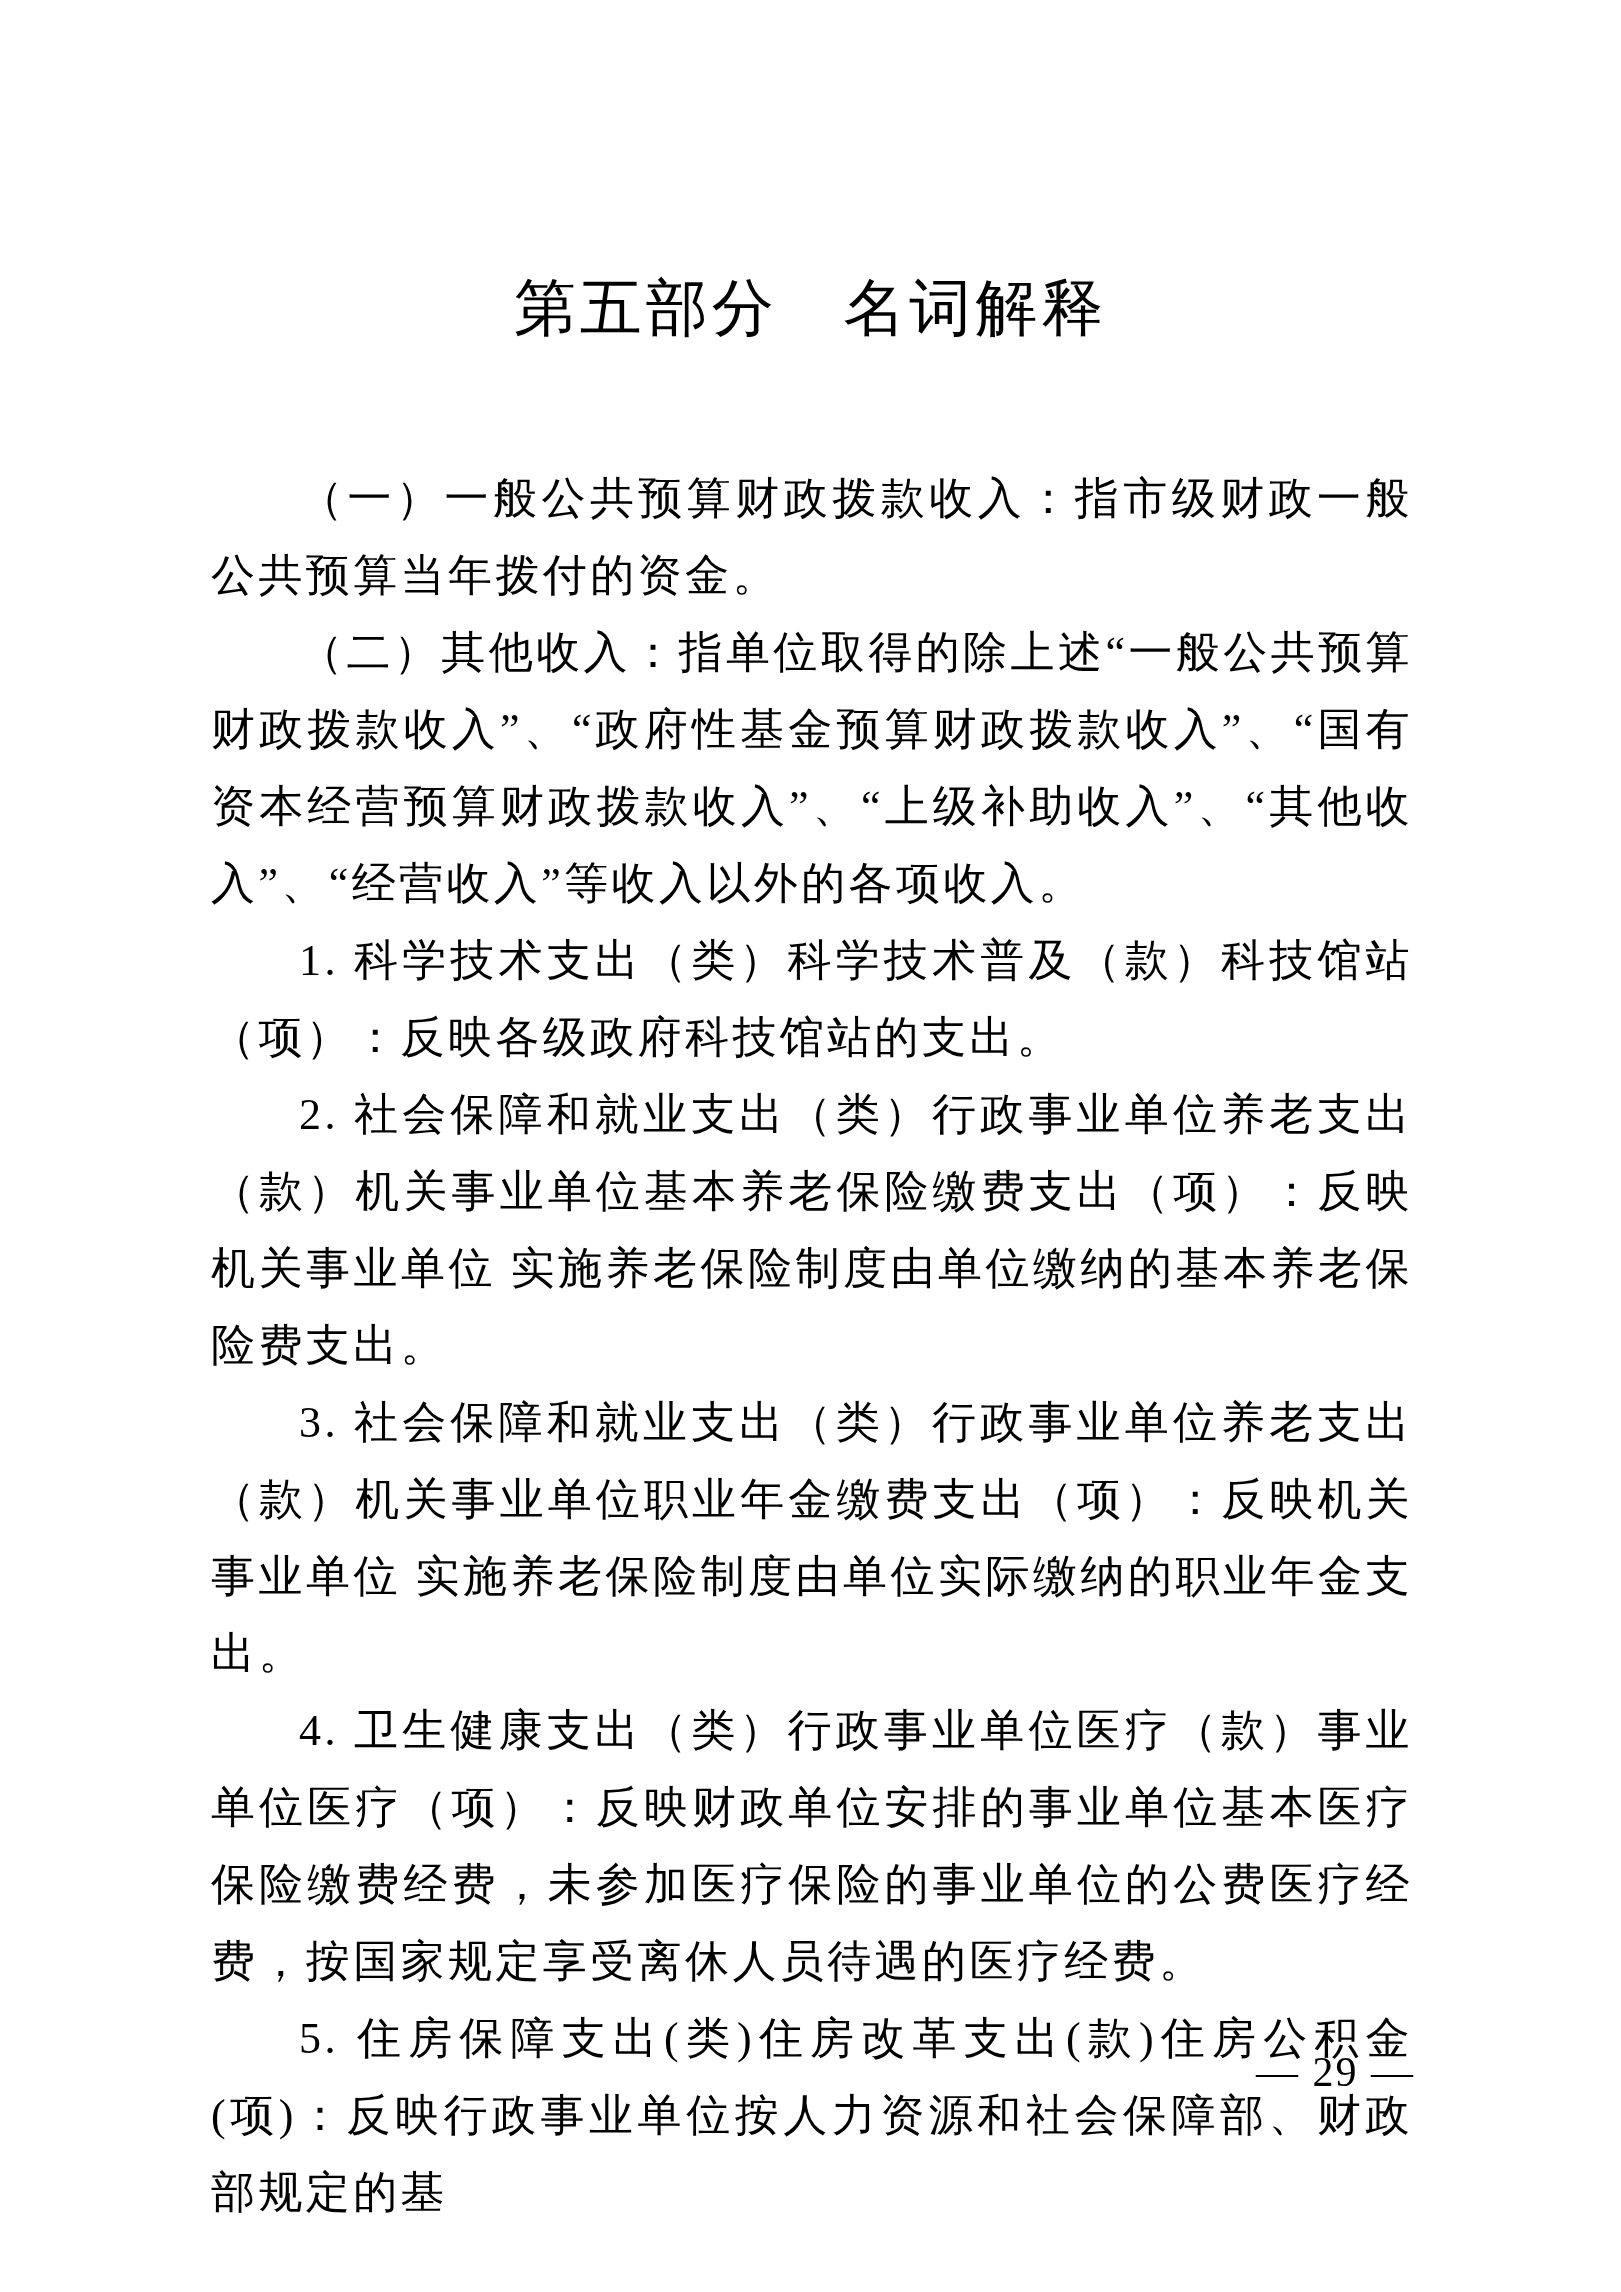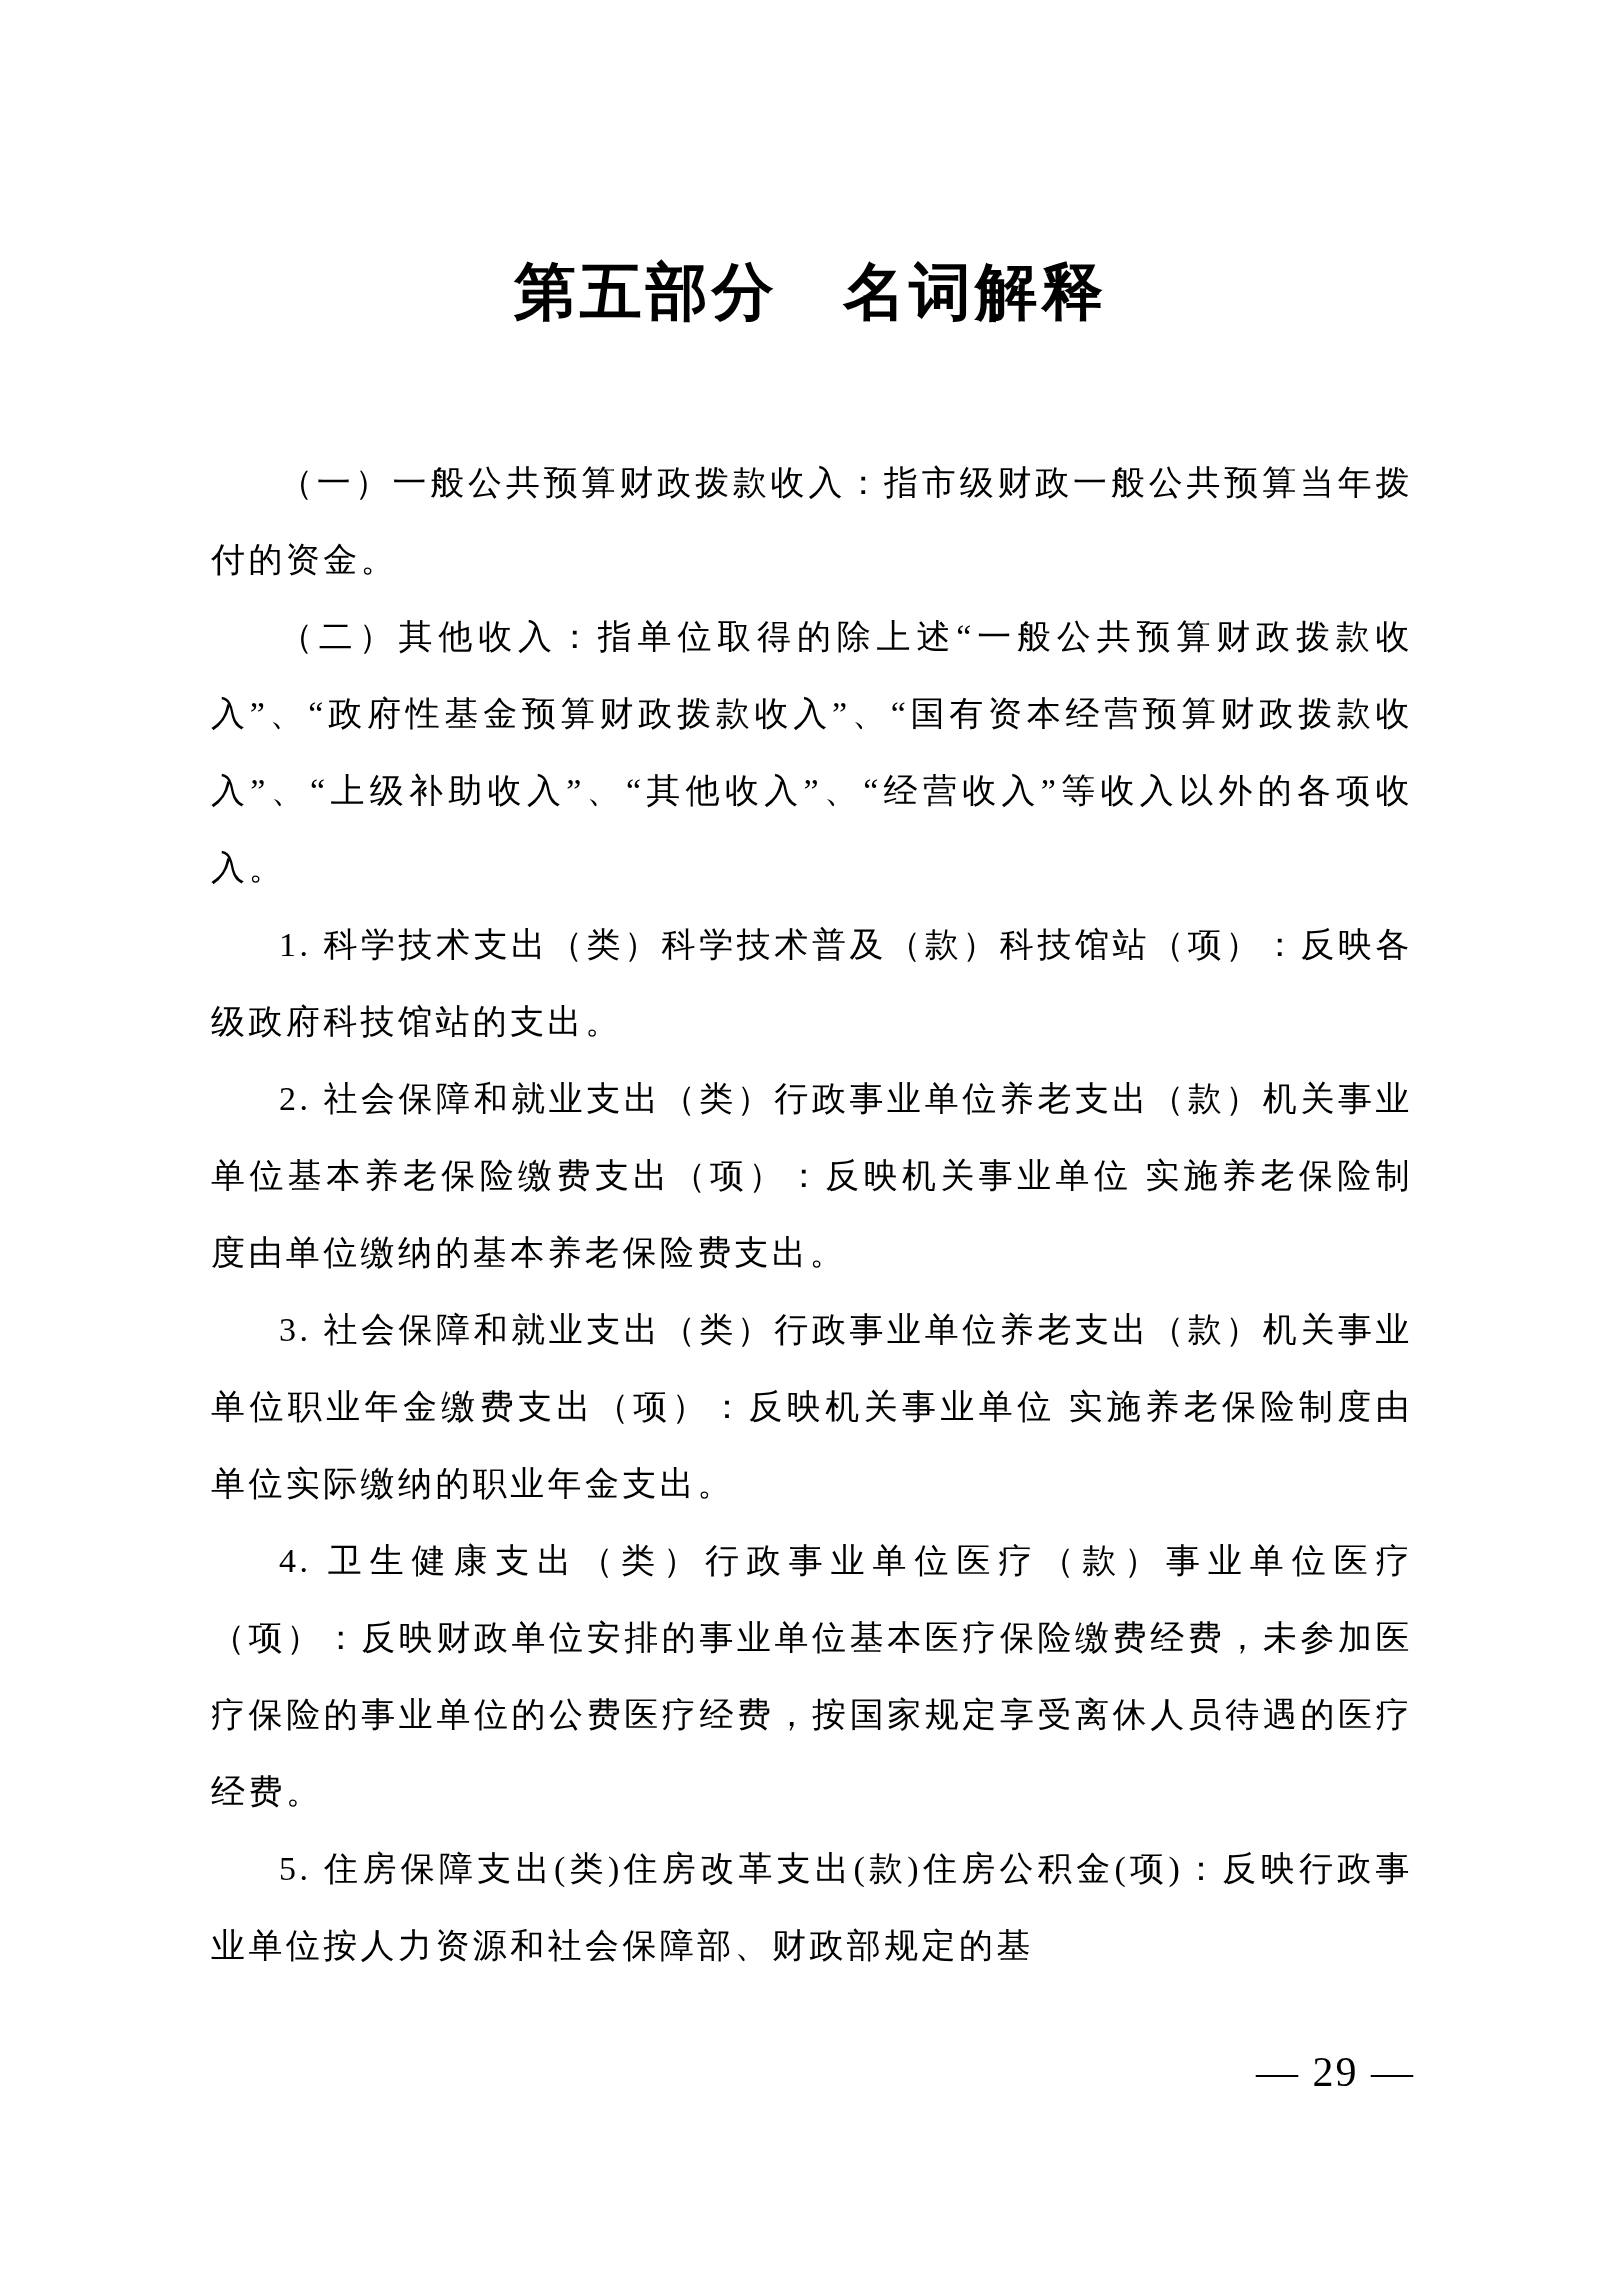--- a/index.html
+++ b/index.html
@@ -11,35 +11,35 @@
     position: relative;
     width: 1621px;
     height: 2293px;
     background: #ffffff;
     color: #000000;
     font-family: "Liberation Serif", "DejaVu Serif", serif;
     overflow: hidden;
     box-sizing: border-box;
   }
   .doc-title {
-    margin: 0;
+    margin: 16px;
     padding-top: 257px;
     text-align: center;
     font-size: 62px;
     line-height: 1.15;
-    font-weight: 700;
+    font-weight: 400;
     letter-spacing: 3.9px;
     white-space: pre;
   }
   .content {
     margin: 116px 208px 0 211px;
   }
   .content p {
     margin: 0;
-    font-size: 34px;
+    font-size: 44px;
     line-height: 77px;
     letter-spacing: 3.4px;
     text-align: justify;
     text-align-last: left;
     text-indent: 2em;
     word-break: break-all;
   }
   .page-footer {
     position: absolute;
     top: 2047px;

